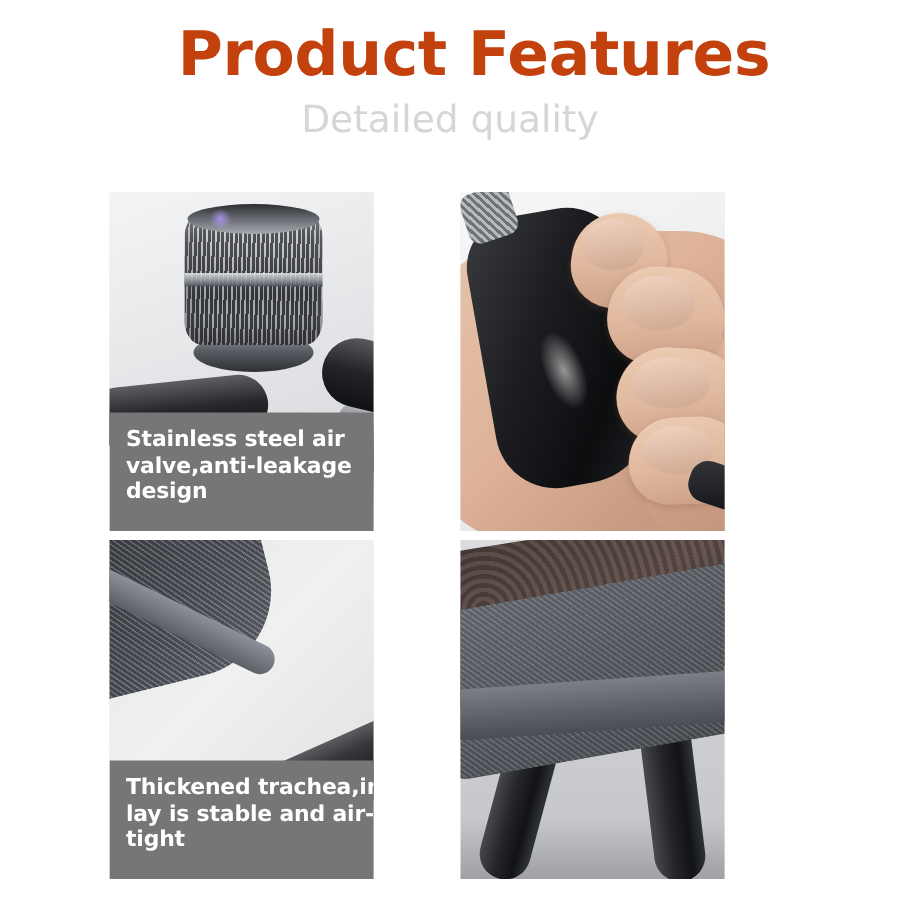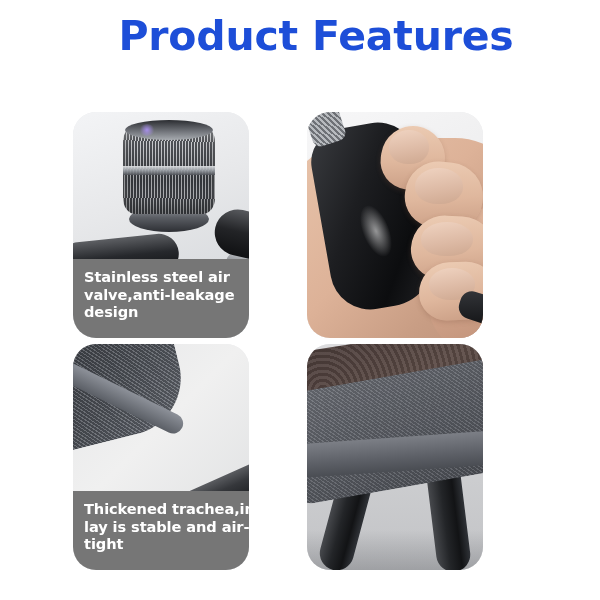--- a/index.html
+++ b/index.html
@@ -25,21 +25,21 @@
   
   .header {
     width: 600px;
     text-align: center;
     padding-top: 14px;
     box-sizing: border-box;
   }
   .title {
     font-size: 41px;
     font-weight: 700;
-    color: #1d4ed8;
+    color: #c2410c;
     letter-spacing: -0.2px;
     line-height: 1.12;
     margin: 0;
     padding-left: 32px;
   }
   .subtitle {
     font-size: 25px;
     font-weight: 400;
     color: #d6d6d6;
     line-height: 1.2;
@@ -56,23 +56,24 @@
     grid-template-columns: 220px 220px;
     grid-template-rows: 226px 226px;
     column-gap: 14px;
     row-gap: 6px;
   }
 
   .card {
     position: relative;
     width: 176px;
     height: 226px;
-    border-radius: 23px;
+    border-radius: 0;
     overflow: hidden;
     background: #e9eaec;
+    margin-top: 16px;
   }
 
   .photo {
     position: absolute;
     left: 0;
     top: 0;
     width: 220px;
     height: 226px;
   }
 
@@ -354,20 +355,21 @@
     background: linear-gradient(180deg, rgba(120,122,126,0.0) 0%, rgba(110,112,116,0.42) 100%);
   }
 </style>
 </head>
 <body>
 
 <div class="page">
 
   <div class="header">
     <h1 class="title">Product Features</h1>
+    <div class="subtitle">Detailed quality</div>
   </div>
 
   <div class="grid">
 
     <div class="card">
       <div class="photo ph1">
         <div class="hose-left"></div>
         <div class="barrel"></div>
         <div class="barrel-tip"></div>
         <div class="hose-right"></div>

